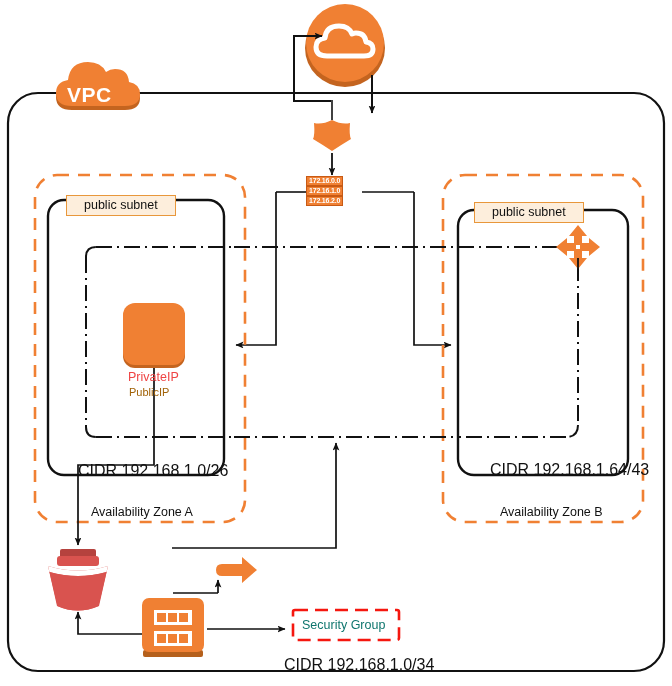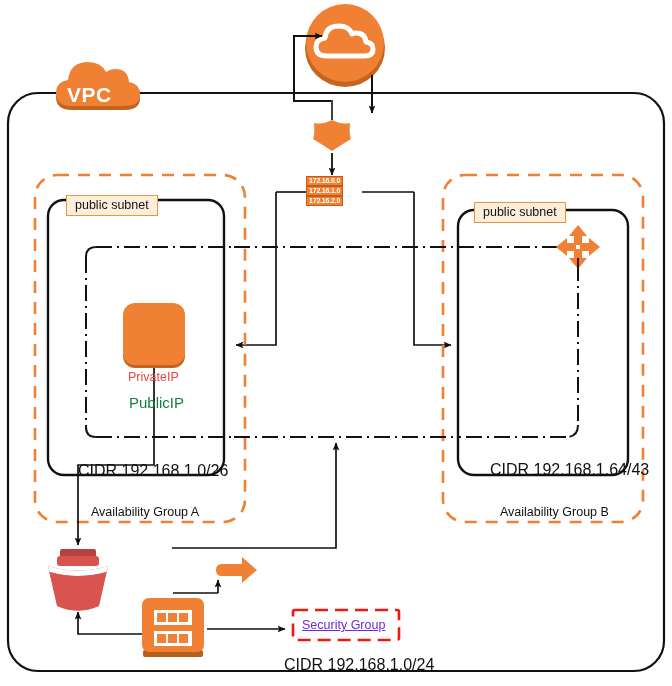--- a/index.html
+++ b/index.html
@@ -4,27 +4,27 @@
 <style>
   html,body{margin:0;padding:0;background:#ffffff;}
   body{width:672px;height:686px;overflow:hidden;
        font-family:"Liberation Sans","DejaVu Sans",sans-serif;}
   #stage{position:relative;width:588px;height:686px;}
   #canvas{position:absolute;left:0;top:0;}
   .lbl{position:absolute;white-space:nowrap;color:#1a1a1a;}
 
   .subnet-badge{
     background:#fdeedc;border:1px solid #e8973b;
-    font-size:12.5px;padding:2px 8px;line-height:15px;color:#111;
+    font-size:12.5px;padding:2px 17px;line-height:15px;color:#111;
   }
   .cidr-text{font-size:16px;color:#111;}
   .az-text{font-size:12.5px;color:#111;}
   .ip-priv{font-size:12.5px;color:#ef4444;}
-  .ip-pub{font-size:15px;color:#15803d;margin-top:8px;}
-  .sg-text{font-size:12.5px;color:#6d28d9;text-decoration:underline;}
+  .ip-pub{font-size:11px;color:#a16207;}
+  .sg-text{font-size:12.5px;color:#0f766e;}
   .vpc-text{
     font-size:21px;font-weight:bold;color:#ffffff;letter-spacing:.5px;
   }
   .rt-row{
     font-size:7px;color:#ffffff;background:#f08033;
     border:1px solid #c85a14;line-height:8px;
     padding:0 2px;letter-spacing:-.2px;font-weight:bold;
   }
 </style>
 </head>
@@ -154,24 +154,24 @@
   </div>
 
   <div style="position:absolute;left:306px;top:176px;">
     <div class="rt-row">172.16.0.0</div>
     <div class="rt-row">172.16.1.0</div>
     <div class="rt-row">172.16.2.0</div>
   </div>
 
   <div class="lbl subnet-badge" style="left:66px;top:195px;">public subnet</div>
   <div class="lbl cidr-text" style="left:78px;top:462px;">CIDR 192.168.1.0/26</div>
-  <div class="lbl az-text" style="left:91px;top:505px;">Availability Group A</div>
+  <div class="lbl az-text" style="left:91px;top:505px;">Availability Zone A</div>
   <div class="lbl ip-priv" style="left:128px;top:370px;">PrivateIP</div>
   <div class="lbl ip-pub" style="left:129px;top:386px;">PublicIP</div>
 
   <div class="lbl subnet-badge" style="left:474px;top:202px;">public subnet</div>
   <div class="lbl cidr-text" style="left:490px;top:461px;">CIDR 192.168.1.64/43</div>
-  <div class="lbl az-text" style="left:500px;top:505px;">Availability Group B</div>
+  <div class="lbl az-text" style="left:500px;top:505px;">Availability Zone B</div>
 
   <div class="lbl sg-text" style="left:302px;top:618px;">Security Group</div>
-  <div class="lbl cidr-text" style="left:284px;top:656px;">CIDR 192.168.1.0/24</div>
+  <div class="lbl cidr-text" style="left:284px;top:656px;">CIDR 192.168.1.0/34</div>
 
 </div>
 
 </body></html>

